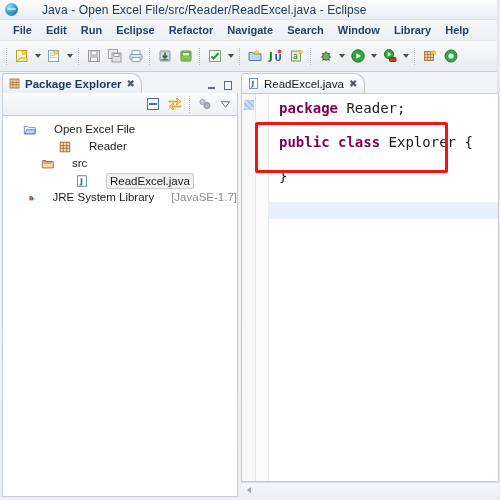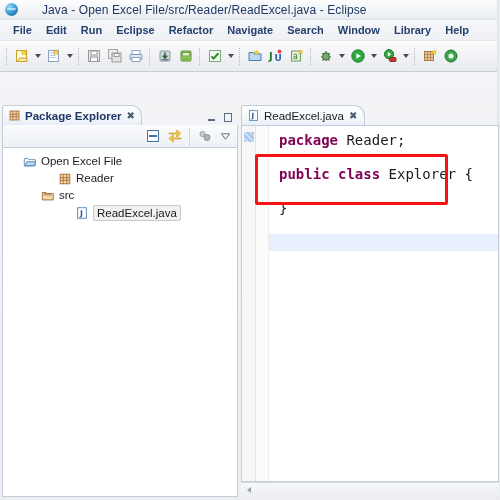--- a/index.html
+++ b/index.html
@@ -88,21 +88,20 @@
     border-left: 1px dotted #b4b9c2;
     flex: 0 0 auto;
   }
   .ico { width:16px; height:16px; display:block; }
 
   
   .main {
     position: absolute; left:0; right:0; top: 73px; bottom: 0;
     display: flex;
     padding: 0 1px 3px 2px;
-    margin-top: 32px;
   }
 
   
   .pe-panel {
     width: 236px; flex: 0 0 236px;
     display: flex; flex-direction: column;
     position: relative;
   }
   .view-tabrow {
     height: 20px; position: relative;
@@ -148,21 +147,21 @@
   .pe-body {
     flex: 1;
     background: #ffffff;
     border: 1px solid #c3ccda;
     overflow: hidden;
     position: relative;
   }
   .tree { padding: 5px 0 0 0; font-size: 11.5px; color: #1b1b1b; }
   .tnode {
     display: flex; align-items: center; height: 17px;
-    gap: 4px; white-space: nowrap;
+    gap: 17px; white-space: nowrap;
   }
   .tnode .tlabel { line-height: 17px; }
   .tnode.sel .tlabel {
     background: #f1f1f1; border: 1px solid #c8c8c8; border-radius: 2px;
     padding: 0 3px; line-height: 14px; height: 16px; display: inline-block;
   }
   .dim { color: #8c8c8c; }
 
   
   .ed-panel {
@@ -470,20 +469,30 @@
           </div>
 
           <div class="tnode sel" style="padding-left:72px">
             <svg class="ico" style="width:14px;height:14px" viewBox="0 0 16 16">
                 <rect x="3" y="2" width="10" height="12" fill="#ffffff" stroke="#4a7fb0"></rect>
                 <text x="5.6" y="11.5" font-family="DejaVu Sans" font-size="9" font-weight="bold" fill="#2a5fa8">J</text>
               </svg>
             <span class="tlabel">ReadExcel.java</span>
           </div>
 
+          <div class="tnode" style="padding-left:26px">
+            <svg class="ico" style="width:15px;height:14px" viewBox="0 0 16 16">
+                <rect x="2" y="5" width="2.4" height="8" fill="#d34b3c" stroke="#8c2a20"></rect>
+                <rect x="4.6" y="4" width="2.4" height="9" fill="#e2b13a" stroke="#9c7a1c"></rect>
+                <rect x="7.2" y="6" width="2.4" height="7" fill="#3f8f46" stroke="#266b2c"></rect>
+                <path d="M10 12.5l4-3-1.6-1.4z" fill="#cfe0f5" stroke="#4a7fb0"></path>
+              </svg>
+            <span class="tlabel">JRE System Library</span>
+            <span class="tlabel dim">[JavaSE-1.7]</span>
+          </div>
 
         </div>
       </div>
     </div>
 
     <div class="ed-panel">
       <div class="ed-tabrow">
         <div class="ed-tab">
           <svg class="ico" style="width:13px;height:13px" viewBox="0 0 16 16">
               <rect x="3" y="2" width="10" height="12" fill="#ffffff" stroke="#4a7fb0"></rect>

